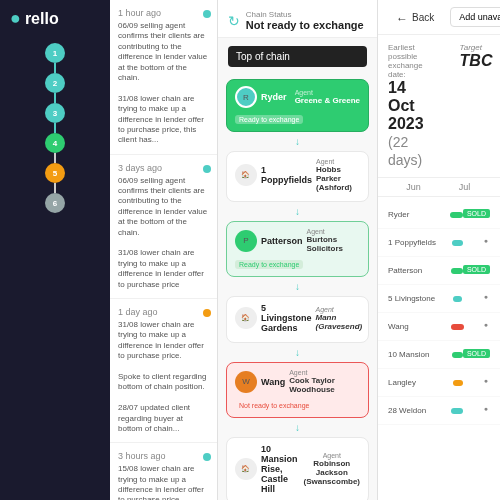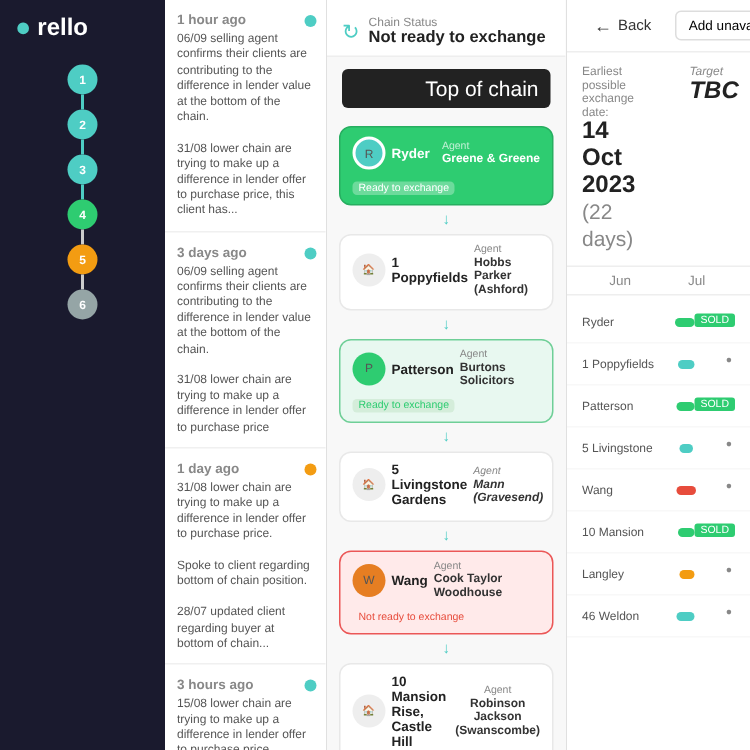--- a/index.html
+++ b/index.html
@@ -28,21 +28,21 @@
       height: 500px;
       overflow-y: auto;
       flex-shrink: 0;
       border-right: 1px solid #e0e0e0;
     }
     .activity-item {
       padding: 8px;
       border-bottom: 1px solid #f0f0f0;
       position: relative;
     }
-    .activity-time { font-size: 9px; color: #888; margin-bottom: 3px; font-weight: 700; }
+    .activity-time { font-size: 9px; color: #888; margin-bottom: 3px; font-weight: 400; }
     .activity-text { font-size: 8px; color: #555; line-height: 1.3; }
     .activity-dot {
       width: 8px; height: 8px; border-radius: 50%;
       position: absolute; right: 6px; top: 10px;
     }
 
     
     .chain-panel {
       width: 160px;
       background: #f8f8f8;
@@ -60,23 +60,23 @@
     .chain-status-icon { font-size: 14px; color: #4ecdc4; }
     .chain-status-label { font-size: 8px; color: #888; }
     .chain-status-title { font-size: 11px; font-weight: 700; color: #222; }
     .top-of-chain-btn {
       margin: 8px 10px;
       background: #222;
       color: white;
       border: none;
       border-radius: 4px;
       padding: 5px 8px;
-      font-size: 14px;
+      font-size: 10px;
       width: calc(100% - 20px);
-      text-align: right;
+      text-align: left;
       cursor: pointer;
     }
     .chain-card {
       margin: 4px 8px;
       border-radius: 8px;
       background: white;
       padding: 6px 8px;
       border: 1px solid #e8e8e8;
       cursor: pointer;
     }
@@ -439,20 +439,20 @@
       </div>
     </div>
     <div class="timeline-row">
       <div class="timeline-name">Langley</div>
       <div class="timeline-bar-area">
         <div class="timeline-bar" style="left:11%; width:24%; background:#f39c12;"></div>
         <span style="position:absolute; right:2px; top:0; font-size:7px; color:#888;">●</span>
       </div>
     </div>
     <div class="timeline-row">
-      <div class="timeline-name">46 Weldon</div>
+      <div class="timeline-name">28 Weldon</div>
       <div class="timeline-bar-area">
         <div class="timeline-bar" style="left:7%; width:29%; background:#4ecdc4;"></div>
         <span style="position:absolute; right:2px; top:0; font-size:7px; color:#888;">●</span>
       </div>
     </div>
   </div>
 </div>
 
 </body></html>

